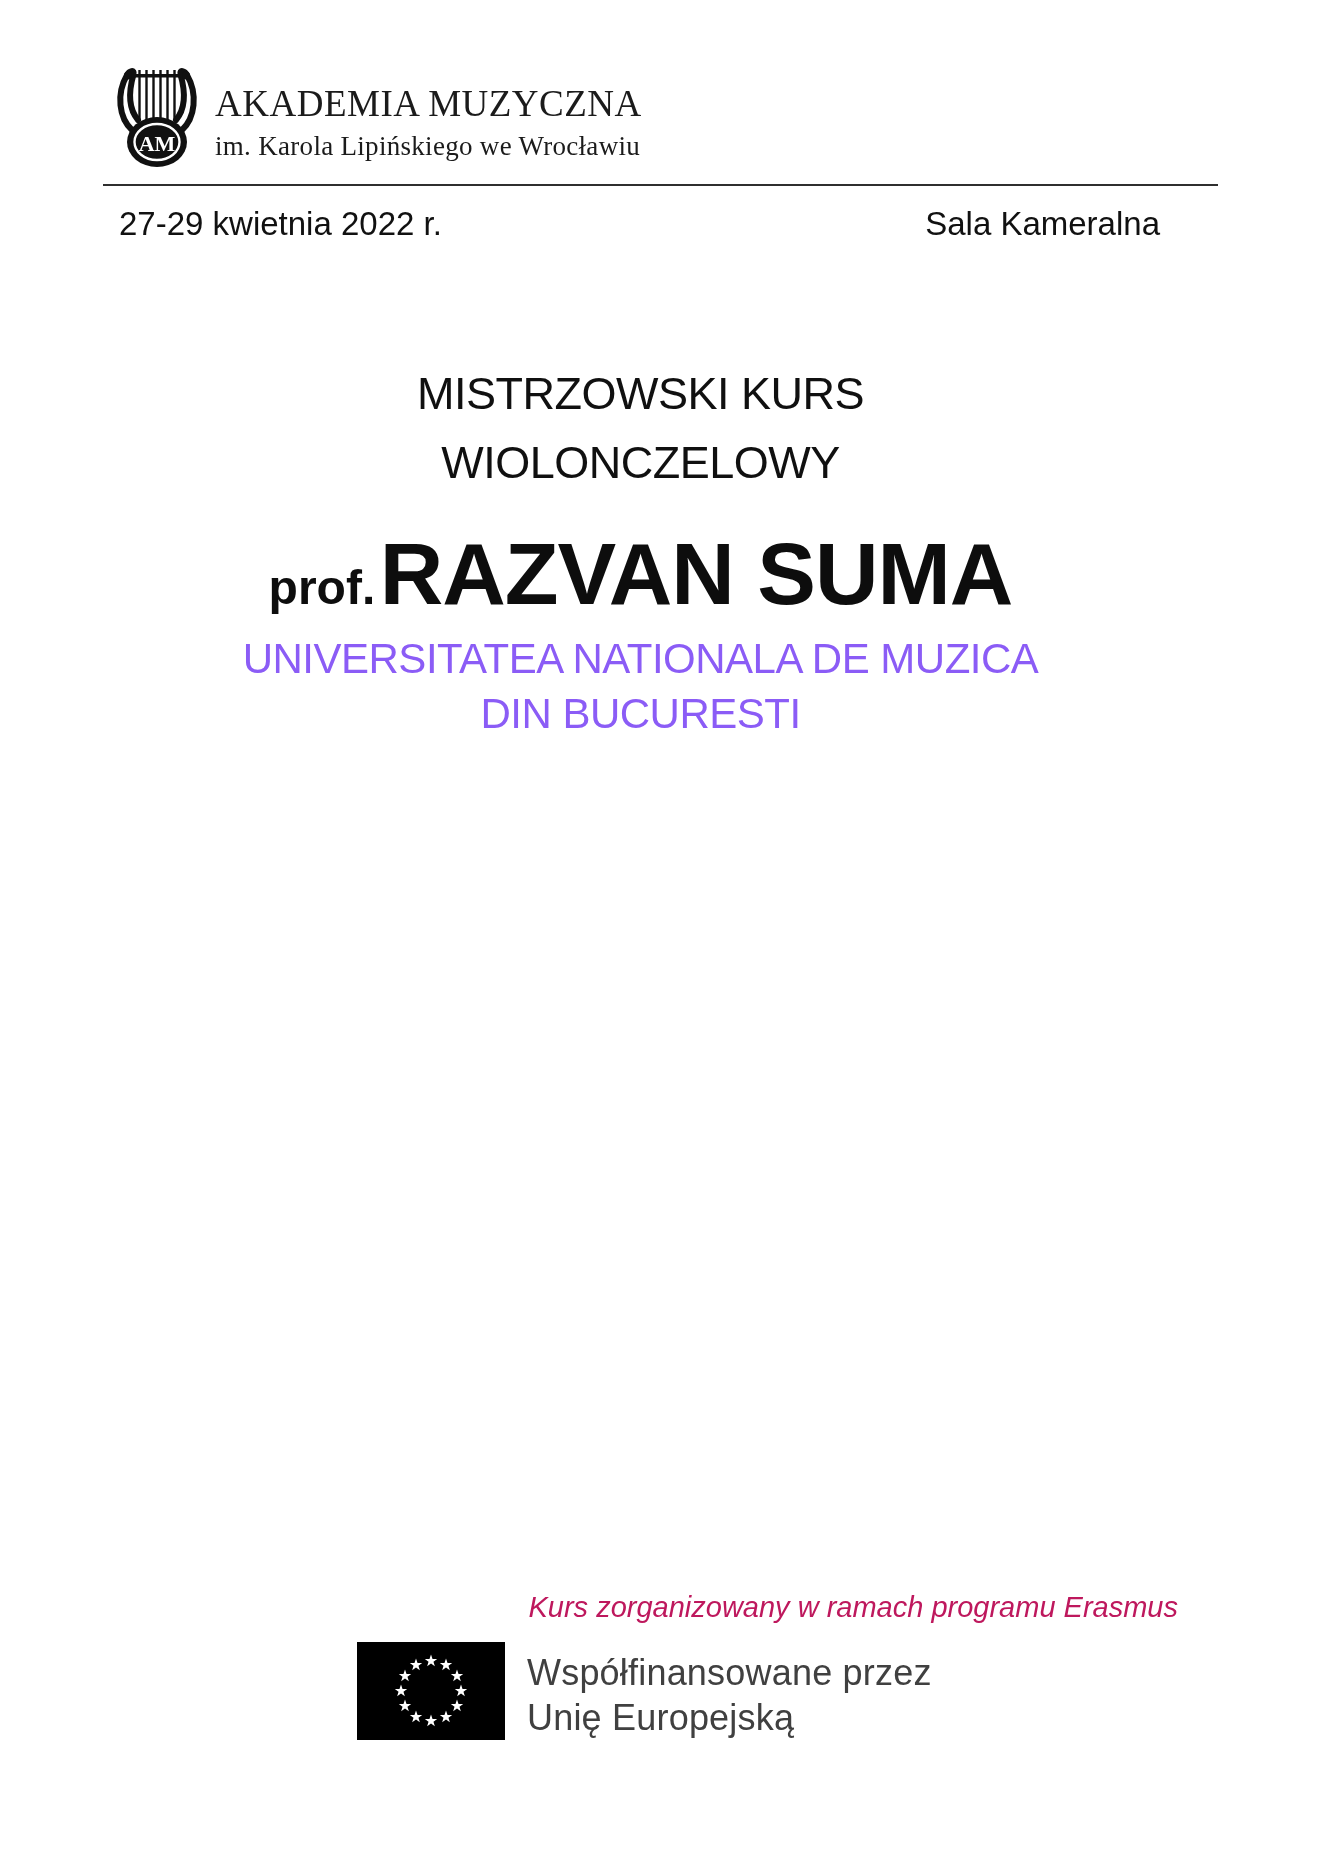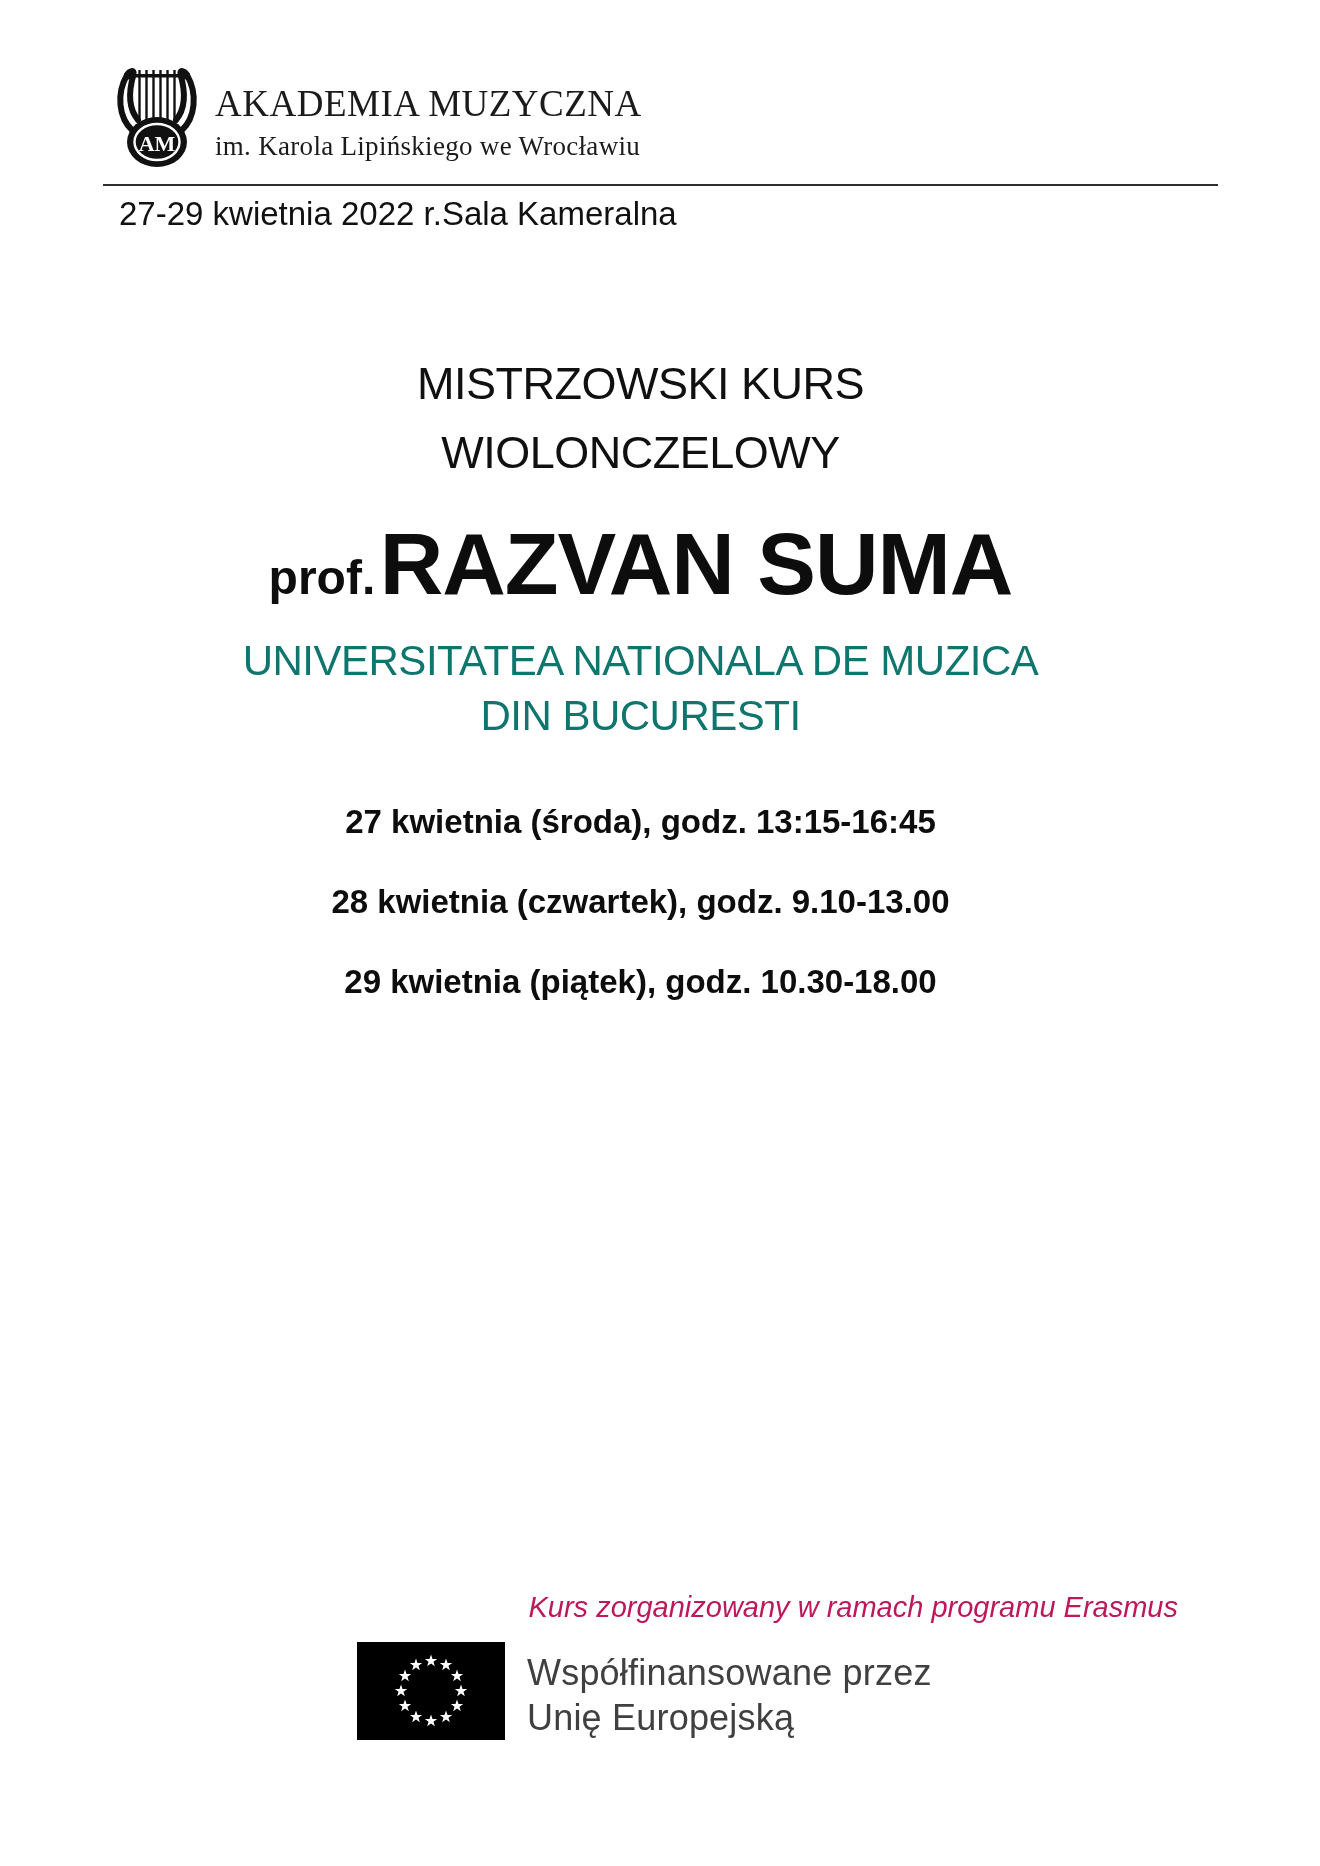--- a/index.html
+++ b/index.html
@@ -51,23 +51,23 @@
   }
 
   .rule {
     border: none;
     border-top: 2px solid #2f2f2f;
     margin-top: 16px;
     width: 100%;
   }
 
   .info-row {
-    margin-top: 6px;
-    display: flex;
-    justify-content: flex-start;
+    margin-top: 16px;
+    display: flex;
+    justify-content: space-between;
     align-items: flex-start;
     padding: 0 58px 0 16px;
     font-size: 33px;
     line-height: 1.35;
     color: #111;
   }
   .venue { text-align: right; }
 
   
   .center-block {
@@ -87,25 +87,25 @@
     font-weight: bold;
     color: #0d0d0d;
   }
   .prof-name {
     font-size: 88px;
     font-weight: bold;
     letter-spacing: -1px;
     color: #0d0d0d;
   }
   .university {
-    margin-top: 18px;
+    margin-top: 6px;
     font-size: 42px;
     line-height: 55px;
     letter-spacing: -0.5px;
-    color: #0f766e;
+    color: #8b5cf6;
   }
   .sessions { margin-top: 62px; }
   .session {
     font-size: 33px;
     font-weight: bold;
     line-height: 34px;
     margin-top: 46px;
     color: #0d0d0d;
   }
   .session:first-child { margin-top: 0; }
@@ -187,25 +187,20 @@
     <div class="prof-line">
       <span class="prof-prefix">prof.</span>
       <span class="prof-name">RAZVAN SUMA</span>
     </div>
 
     <div class="university">
       <div>UNIVERSITATEA NATIONALA DE MUZICA</div>
       <div>DIN BUCURESTI</div>
     </div>
 
-    <div class="sessions">
-      <div class="session">27 kwietnia (środa), godz. 13:15-16:45</div>
-      <div class="session">28 kwietnia (czwartek), godz. 9.10-13.00</div>
-      <div class="session">29 kwietnia (piątek), godz. 10.30-18.00</div>
-    </div>
   </div>
 
   <div class="footer">
     <div class="erasmus-note">Kurs zorganizowany w ramach programu Erasmus</div>
 
     <div class="eu-row">
       <svg class="eu-flag-svg" width="148" height="98" viewBox="0 0 148 98" aria-hidden="true">
         <rect width="148" height="98" fill="#000000"></rect>
         <g fill="#ffffff">
           <polygon transform="translate(74,19)" points="0,-6.5 1.53,-2.1 6.18,-2.01 2.47,0.8 3.82,5.26 0,2.6 -3.82,5.26 -2.47,0.8 -6.18,-2.01 -1.53,-2.1"></polygon>

